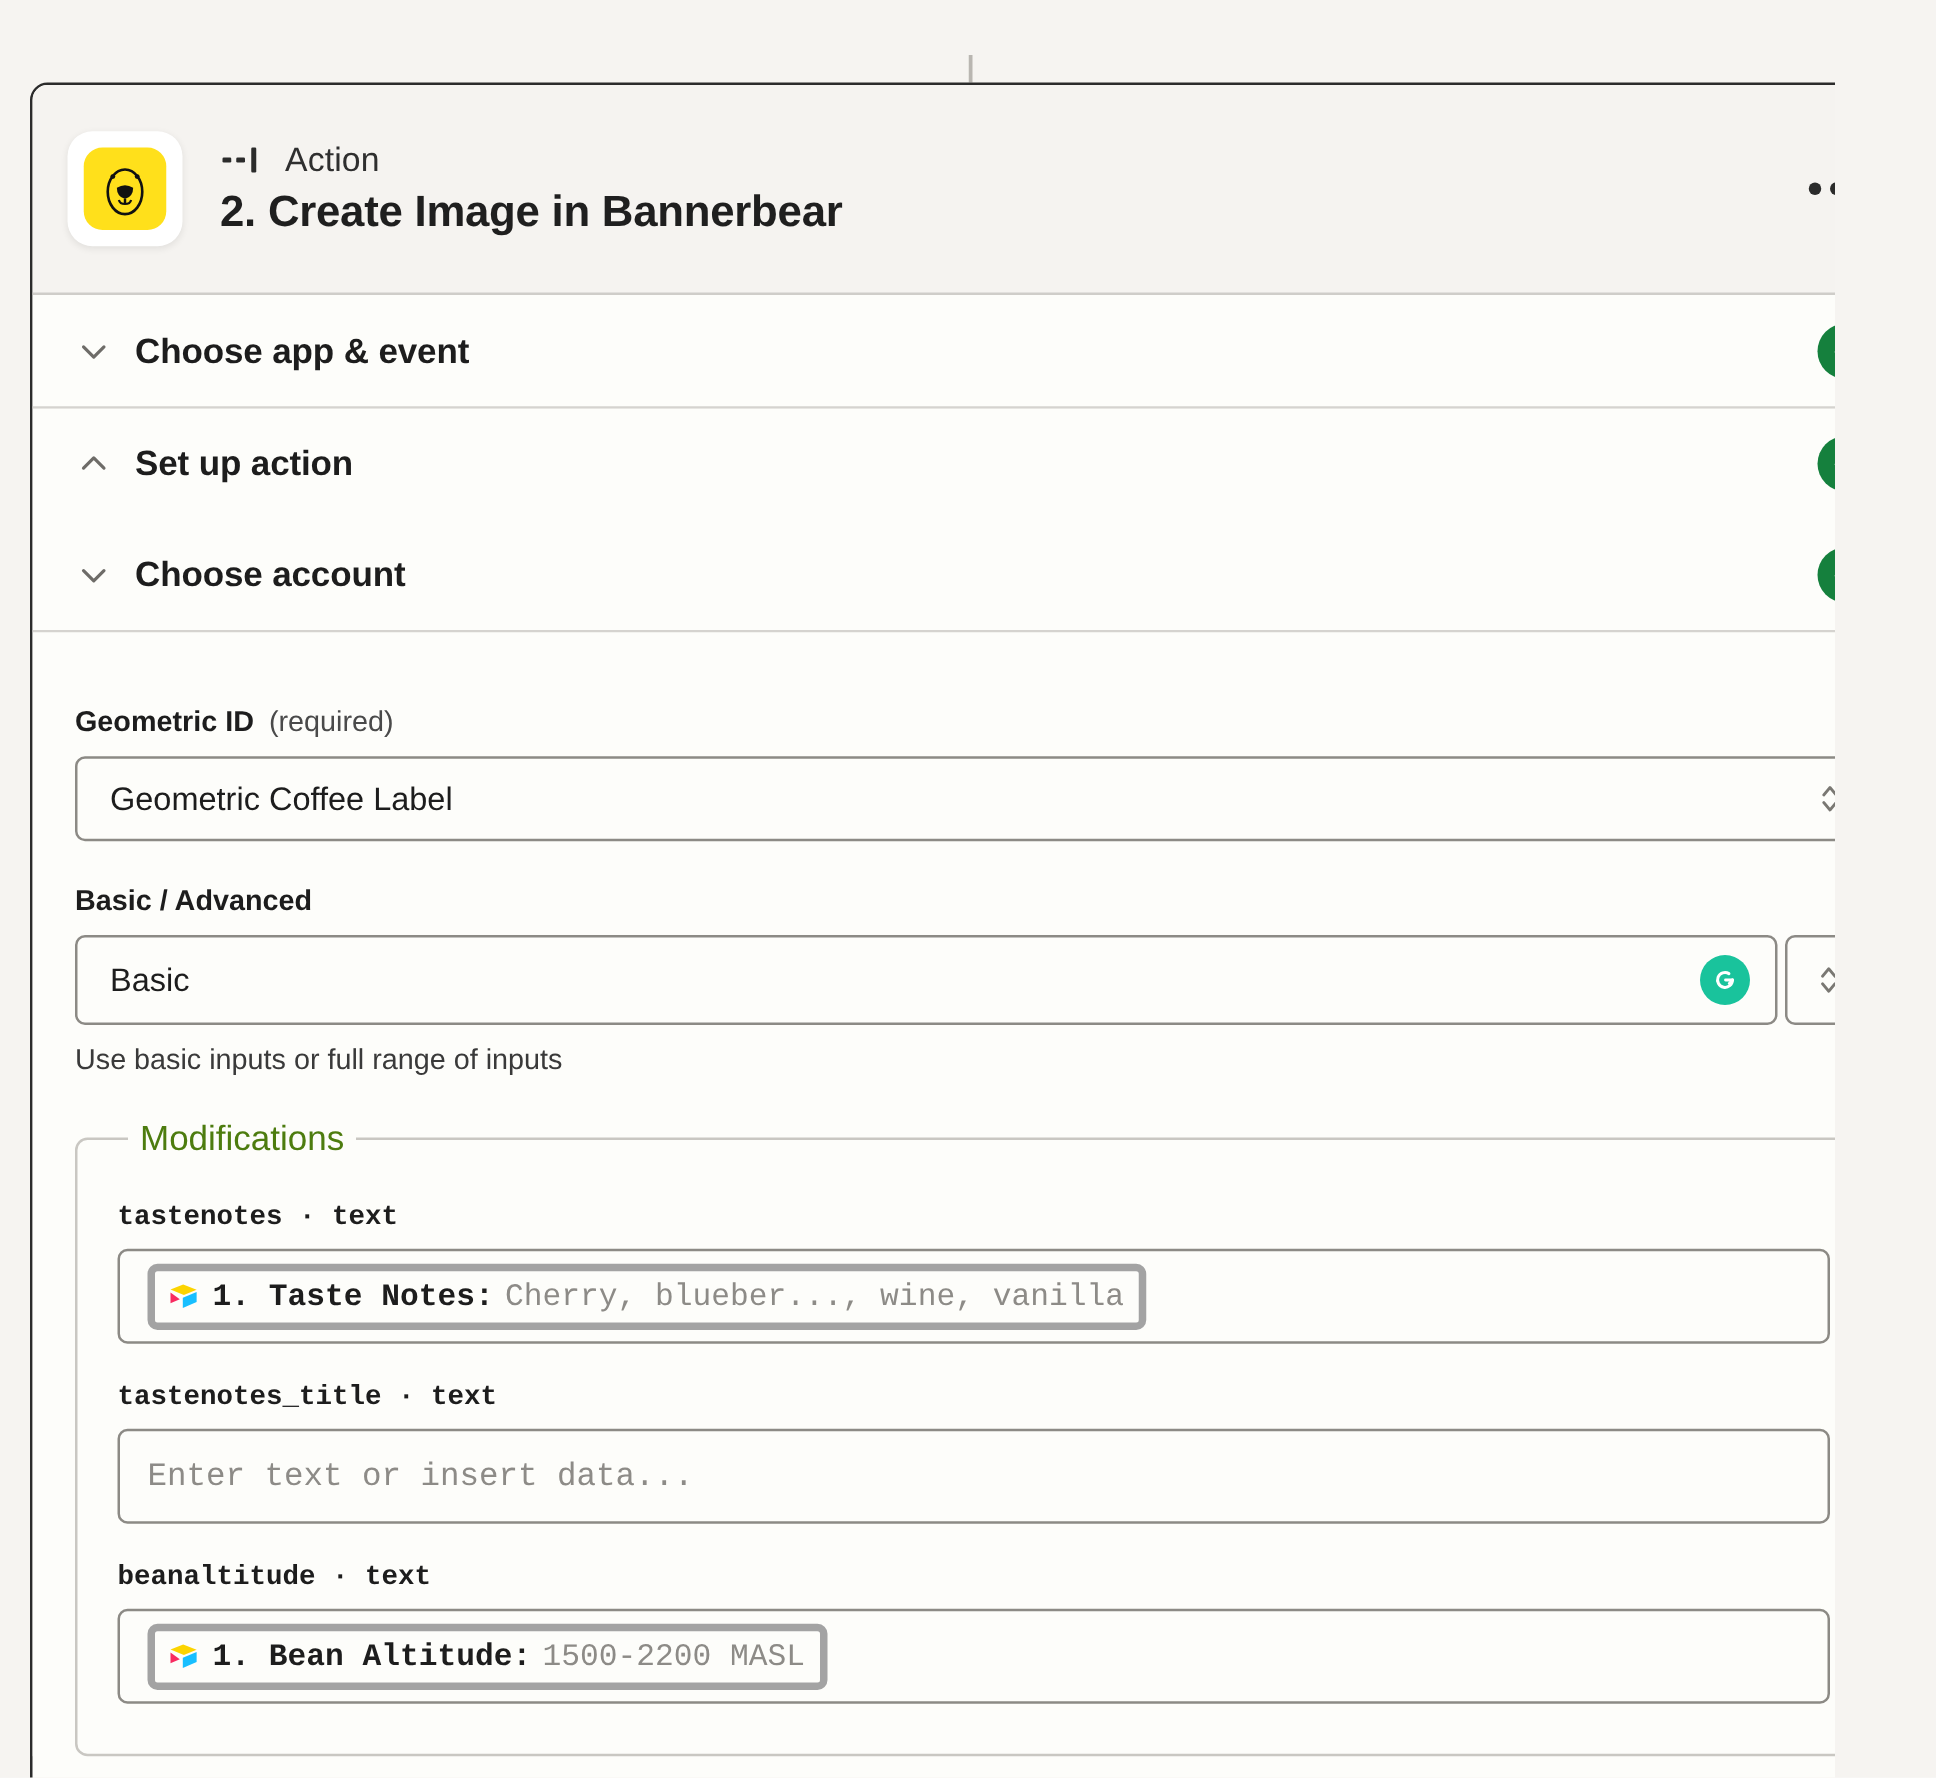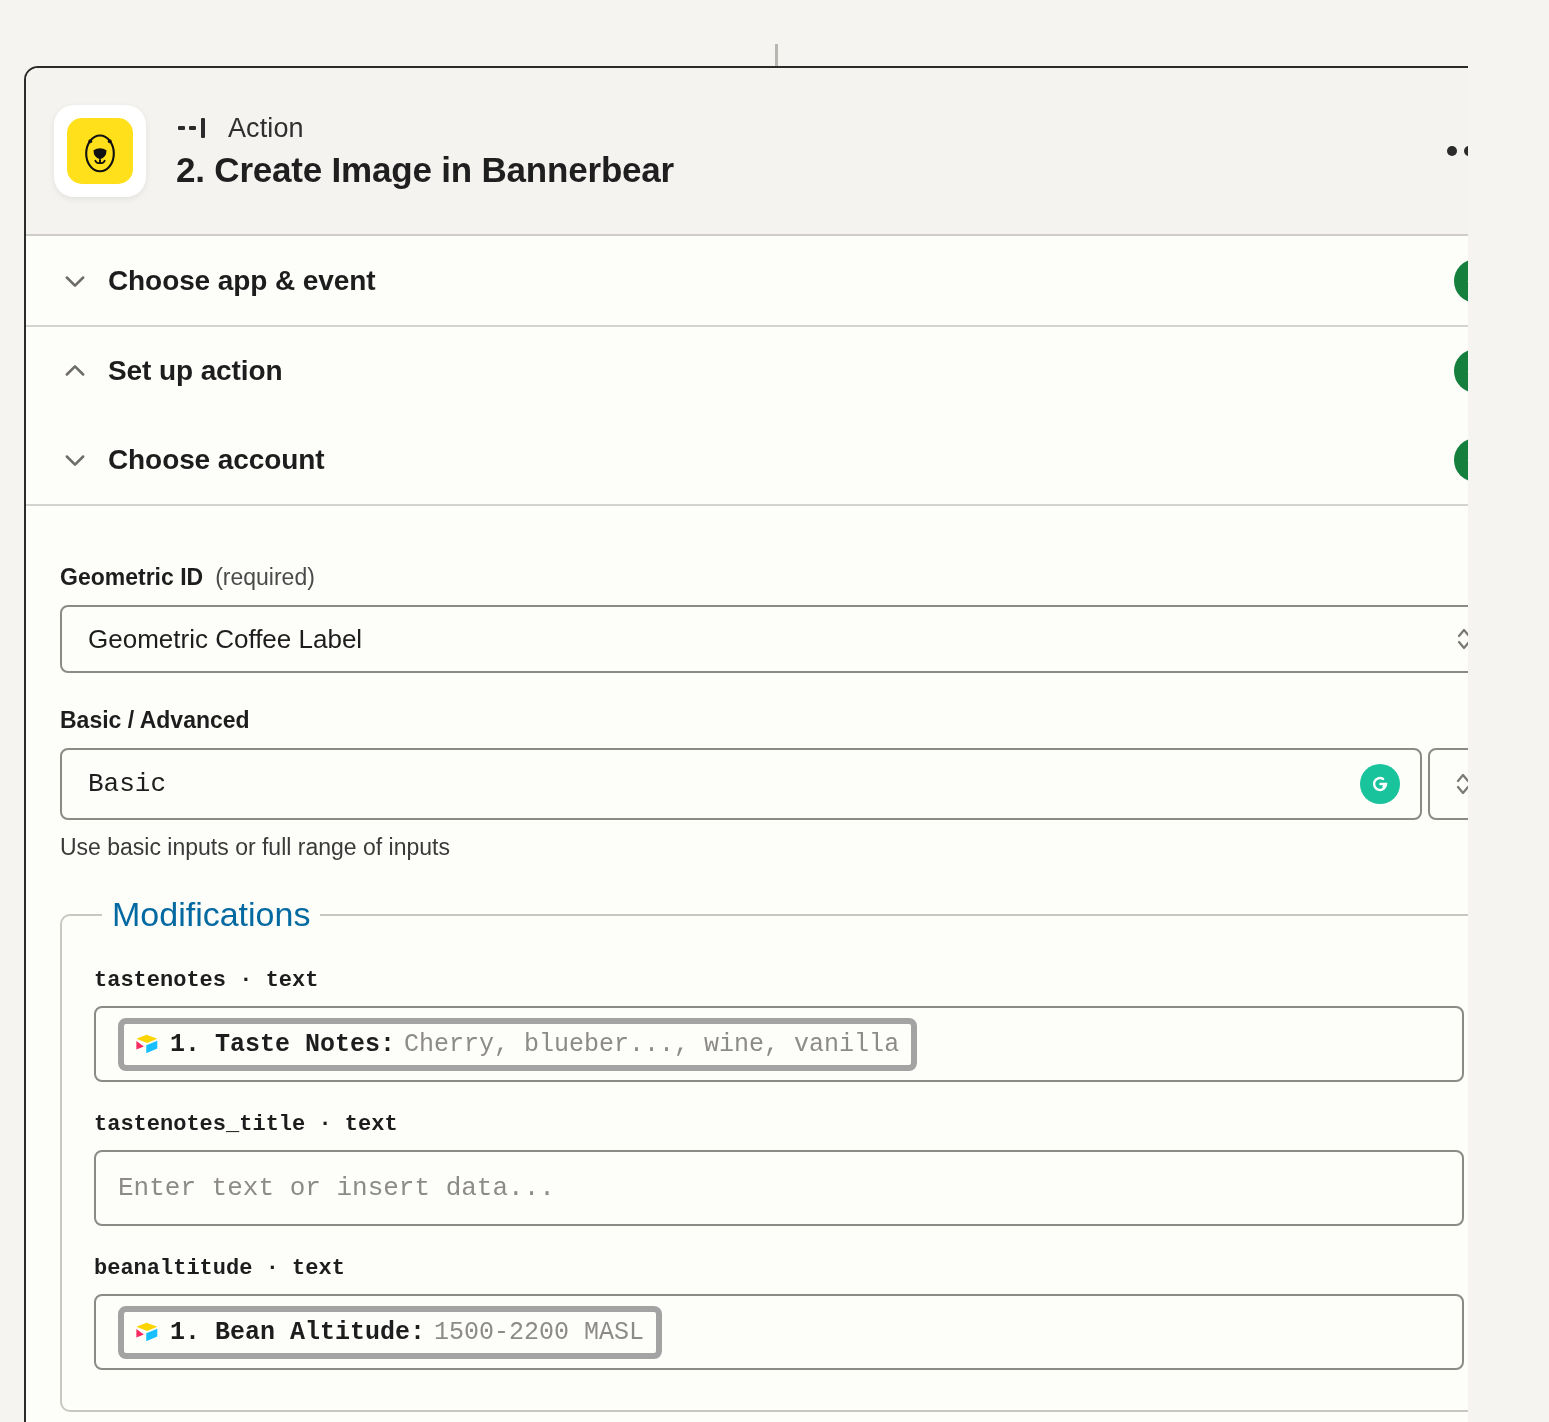--- a/index.html
+++ b/index.html
@@ -142,21 +142,21 @@
     display: flex; align-items: center;
     padding-left: 26px;
     font-size: 26px; color: #1d1d1d; font-weight: 500;
   }
   .select-caret {
     width: 64px;
     display: flex; align-items: center; justify-content: center;
     flex: 0 0 auto;
   }
   
-  .split-row { display: flex; align-items: stretch; gap: 2px; height: 72px; font-family: Liberation Mono, monospace; }
+  .split-row { display: flex; align-items: stretch; gap: 2px; height: 72px; }
   .split-main {
     flex: 1 1 auto;
     display: flex; align-items: center;
     border: 2px solid #8c8a85;
     border-radius: 8px;
     background: #fdfdfa;
     padding: 0 20px 0 26px;
   }
   .split-main .v {
     flex: 1 1 auto;
@@ -181,22 +181,22 @@
   }
   
   fieldset.mods {
     margin: 34px 0 0 0;
     padding: 34px 32px 40px 32px;
     border: 2px solid #c9c7c2;
     border-radius: 10px;
     min-width: 0;
   }
   fieldset.mods > legend {
-    font-size: 34px;
-    color: #0369a1;
+    font-size: 28px;
+    color: #4d7c0f;
     padding: 0 10px;
     margin-left: 8px;
   }
   .mod-field { margin-bottom: 30px; font-family: Liberation Mono, monospace; }
   .mod-field:last-child { margin-bottom: 0; }
   .mod-label {
     font-size: 22px; font-weight: bold; color: #1d1d1d;
     margin-bottom: 13px;
   }
   .mod-input {

